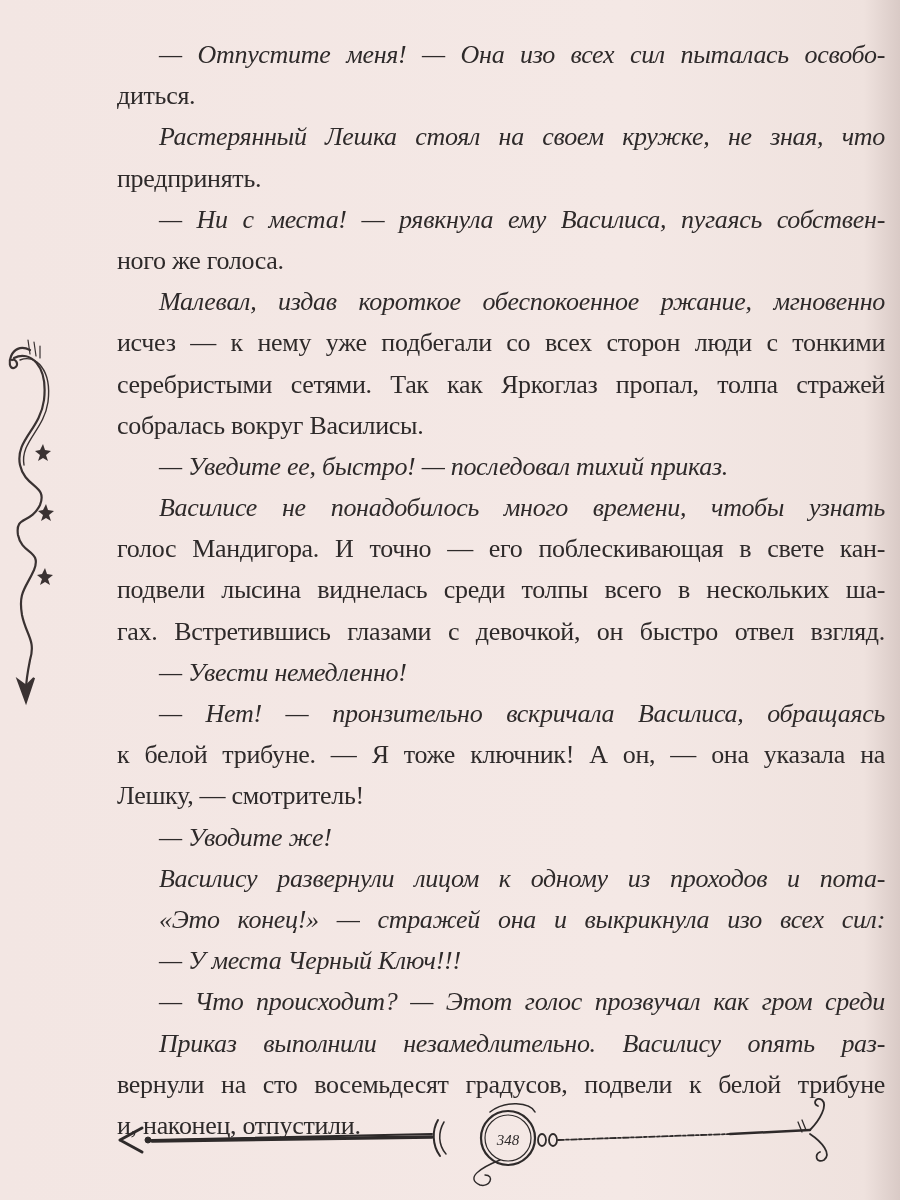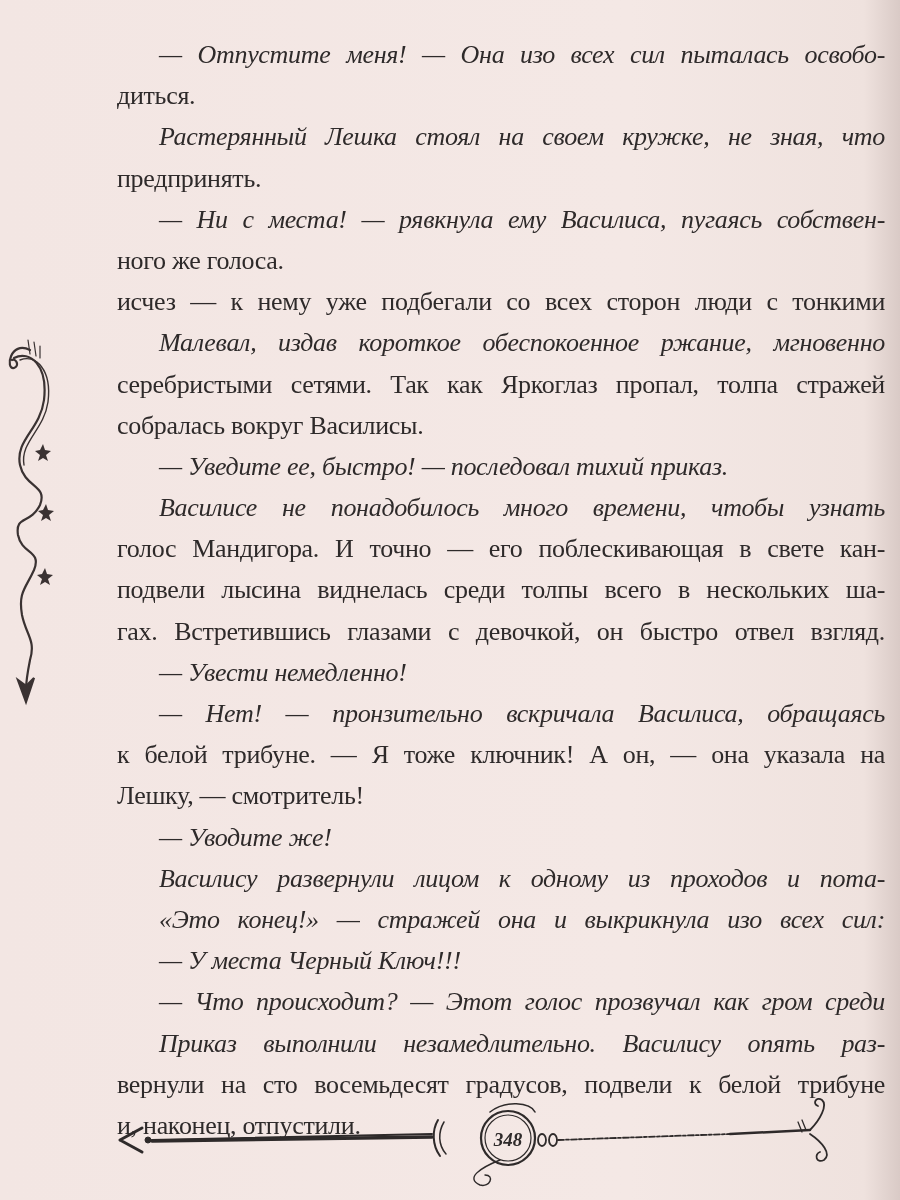--- a/index.html
+++ b/index.html
@@ -21,21 +21,21 @@
     font-family: "Liberation Serif", "DejaVu Serif", serif;
     font-size:26px;
   }
   .line.indent { padding-left:42px;font-style:italic; }
   .line.last { text-align-last:left; }
   .ornament-left { position:absolute; left:0; top:330px; width:70px; height:390px; }
   .footer { position:absolute; left:110px; top:1090px; width:790px; height:100px; }
   .page-num {
     position:absolute; left:370px; top:25px; width:56px; height:50px;
     display:flex; align-items:center; justify-content:center;
-    font-family:"Liberation Serif", serif; font-style:italic; font-size:19px; color:#2e2a2a;font-weight:bold;
+    font-family:"Liberation Serif", serif; font-style:italic; font-size:15px; color:#2e2a2a;
   }
 </style>
 </head>
 <body>
 
 <div class="ornament-left">
   <svg width="70" height="390" viewBox="0 0 70 390">
     <g fill="none" stroke="#3a3232" stroke-width="2.2" stroke-linecap="round">
       <path d="M30 20 C10 10, 5 40, 14 38 C20 36, 16 28, 12 30"></path>
       <path d="M14 28 C30 20, 48 35, 44 70 C40 100, 15 110, 20 135 C25 158, 48 155, 40 175 C30 195, 15 185, 18 205 C22 225, 42 220, 34 240 C26 258, 18 262, 22 285 C26 305, 36 310, 30 330 C27 345, 26 350, 26 360"></path>
@@ -51,22 +51,22 @@
   </svg>
 </div>
 
 <div class="page-text" id="page-body">
     <div class="line indent">— Отпустите меня! — Она изо всех сил пыталась освобо-</div>
     <div class="line last">диться.</div>
     <div class="line indent">Растерянный Лешка стоял на своем кружке, не зная, что</div>
     <div class="line last">предпринять.</div>
     <div class="line indent">— Ни с места! — рявкнула ему Василиса, пугаясь собствен-</div>
     <div class="line last">ного же голоса.</div>
+    <div class="line indent">Малевал, издав короткое обеспокоенное ржание, мгновенно</div>
     <div class="line">исчез — к нему уже подбегали со всех сторон люди с тонкими</div>
-    <div class="line indent">Малевал, издав короткое обеспокоенное ржание, мгновенно</div>
     <div class="line">серебристыми сетями. Так как Яркоглаз пропал, толпа стражей</div>
     <div class="line last">собралась вокруг Василисы.</div>
     <div class="line indent last">— Уведите ее, быстро! — последовал тихий приказ.</div>
     <div class="line indent">Василисе не понадобилось много времени, чтобы узнать</div>
     <div class="line">голос Мандигора. И точно — его поблескивающая в свете кан-</div>
     <div class="line">подвели лысина виднелась среди толпы всего в нескольких ша-</div>
     <div class="line">гах. Встретившись глазами с девочкой, он быстро отвел взгляд.</div>
     <div class="line indent last">— Увести немедленно!</div>
     <div class="line indent">— Нет! — пронзительно вскричала Василиса, обращаясь</div>
     <div class="line">к белой трибуне. — Я тоже ключник! А он, — она указала на</div>

